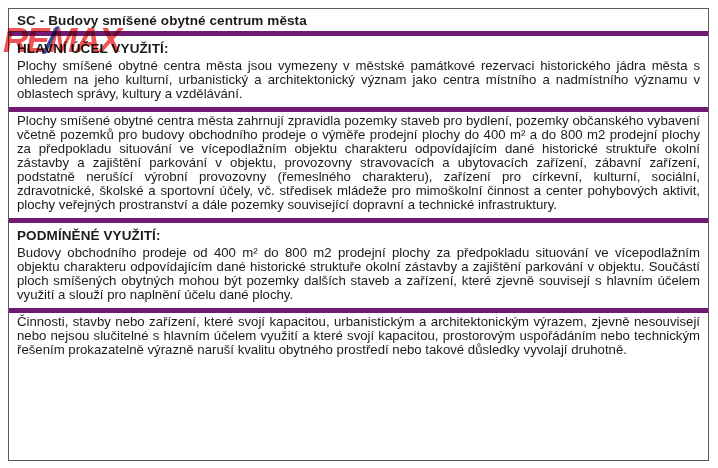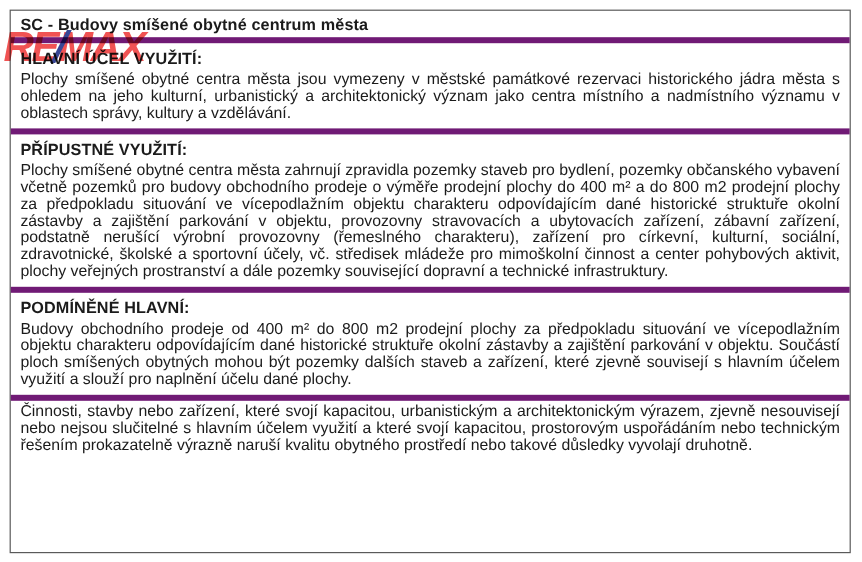--- a/index.html
+++ b/index.html
@@ -71,26 +71,25 @@
 <div class="doc">
 
   <div class="title-row">SC - Budovy smíšené obytné centrum města</div>
 
   <div class="section">
     <div class="section-heading">HLAVNÍ ÚČEL VYUŽITÍ:</div>
     <div class="section-body">Plochy smíšené obytné centra města jsou vymezeny v městské památkové rezervaci historického jádra města s ohledem na jeho kulturní, urbanistický a architektonický význam jako centra místního a nadmístního významu v oblastech správy, kultury a vzdělávání.</div>
   </div>
 
   <div class="section">
-    <div class="section-heading">PŘÍPUSTNÉ VYUŽITÍ:</div>
     <div class="section-body">Plochy smíšené obytné centra města zahrnují zpravidla pozemky staveb pro bydlení, pozemky občanského vybavení včetně pozemků pro budovy obchodního prodeje o výměře prodejní plochy do 400 m² a do 800 m2 prodejní plochy za předpokladu situování ve vícepodlažním objektu charakteru odpovídajícím dané historické struktuře okolní zástavby a zajištění parkování v objektu, provozovny stravovacích a ubytovacích zařízení, zábavní zařízení, podstatně nerušící výrobní provozovny (řemeslného charakteru), zařízení pro církevní, kulturní, sociální, zdravotnické, školské a sportovní účely, vč. středisek mládeže pro mimoškolní činnost a center pohybových aktivit, plochy veřejných prostranství a dále pozemky související dopravní a technické infrastruktury.</div>
   </div>
 
   <div class="section">
-    <div class="section-heading">PODMÍNĚNÉ HLAVNÍ:</div>
+    <div class="section-heading">PODMÍNĚNÉ VYUŽITÍ:</div>
     <div class="section-body">Budovy obchodního prodeje od 400 m² do 800 m2 prodejní plochy za předpokladu situování ve vícepodlažním objektu charakteru odpovídajícím dané historické struktuře okolní zástavby a zajištění parkování v objektu. Součástí ploch smíšených obytných mohou být pozemky dalších staveb a zařízení, které zjevně souvisejí s hlavním účelem využití a slouží pro naplnění účelu dané plochy.</div>
   </div>
 
   <div class="section">
     <div class="section-body">Činnosti, stavby nebo zařízení, které svojí kapacitou, urbanistickým a architektonickým výrazem, zjevně nesouvisejí nebo nejsou slučitelné s hlavním účelem využití a které svojí kapacitou, prostorovým uspořádáním nebo technickým řešením prokazatelně výrazně naruší kvalitu obytného prostředí nebo takové důsledky vyvolají druhotně.</div>
   </div>
 
 </div>
 
 <div class="watermark">

